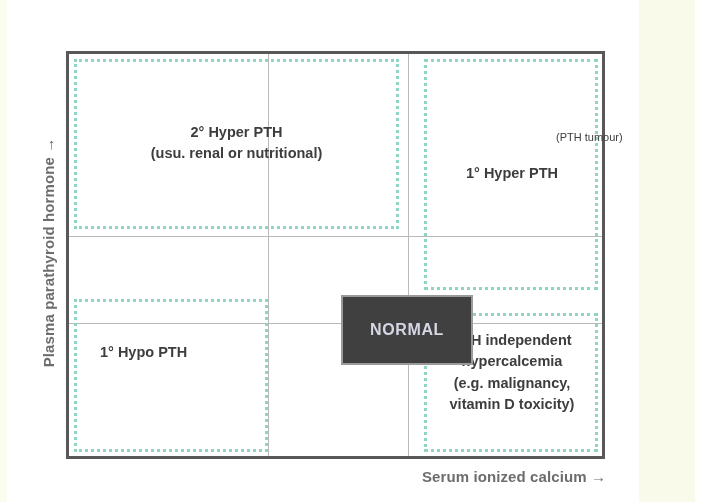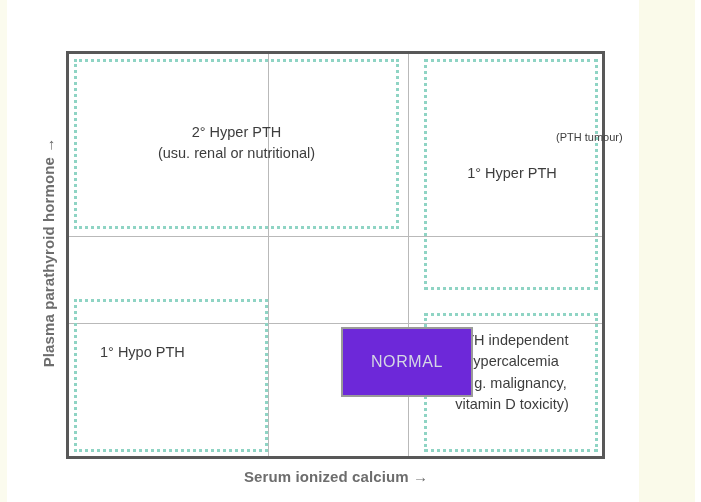--- a/index.html
+++ b/index.html
@@ -53,21 +53,21 @@
     font-weight: bold;
     color: #6d6d6d;
     letter-spacing: 0.1px;
     white-space: nowrap;
   }
   #xlabel {
     position: absolute;
     left: 66px;
     top: 468px;
     width: 540px;
-    text-align: center;
+    text-align: right;
     font-size: 15px;
     font-weight: bold;
     color: #6d6d6d;
     letter-spacing: 0.1px;
     white-space: nowrap;
   }
 
   
   #plot {
     position: absolute;
@@ -75,20 +75,21 @@
     top: 51px;
     width: 539px;
     height: 408px;
     background: #ffffff;
     border: 3px solid #585858;
     box-sizing: border-box;
   }
   #plot-inner {
     position: absolute;
     inset: 0;
+    font-weight: bold;
   }
 
   
   .gridline-v {
     position: absolute;
     top: 0;
     width: 1px;
     height: 100%;
     background: #b9b9b9;
   }
@@ -156,28 +157,27 @@
     z-index: 6;
   }
 
   
   #normal-box {
     position: absolute;
     left: 272px;
     top: 241px;
     width: 132px;
     height: 70px;
-    background: #6d28d9;
+    background: #404040;
     border: 2px solid #9a9a9a;
     box-sizing: border-box;
     display: flex;
     align-items: center;
     justify-content: center;
     z-index: 5;
-    margin-top: 32px;
   }
   #normal-label {
     font-size: 16px;
     color: #d5d7e4;
     letter-spacing: 0.6px;
   }
 </style>
 </head>
 <body>
 

